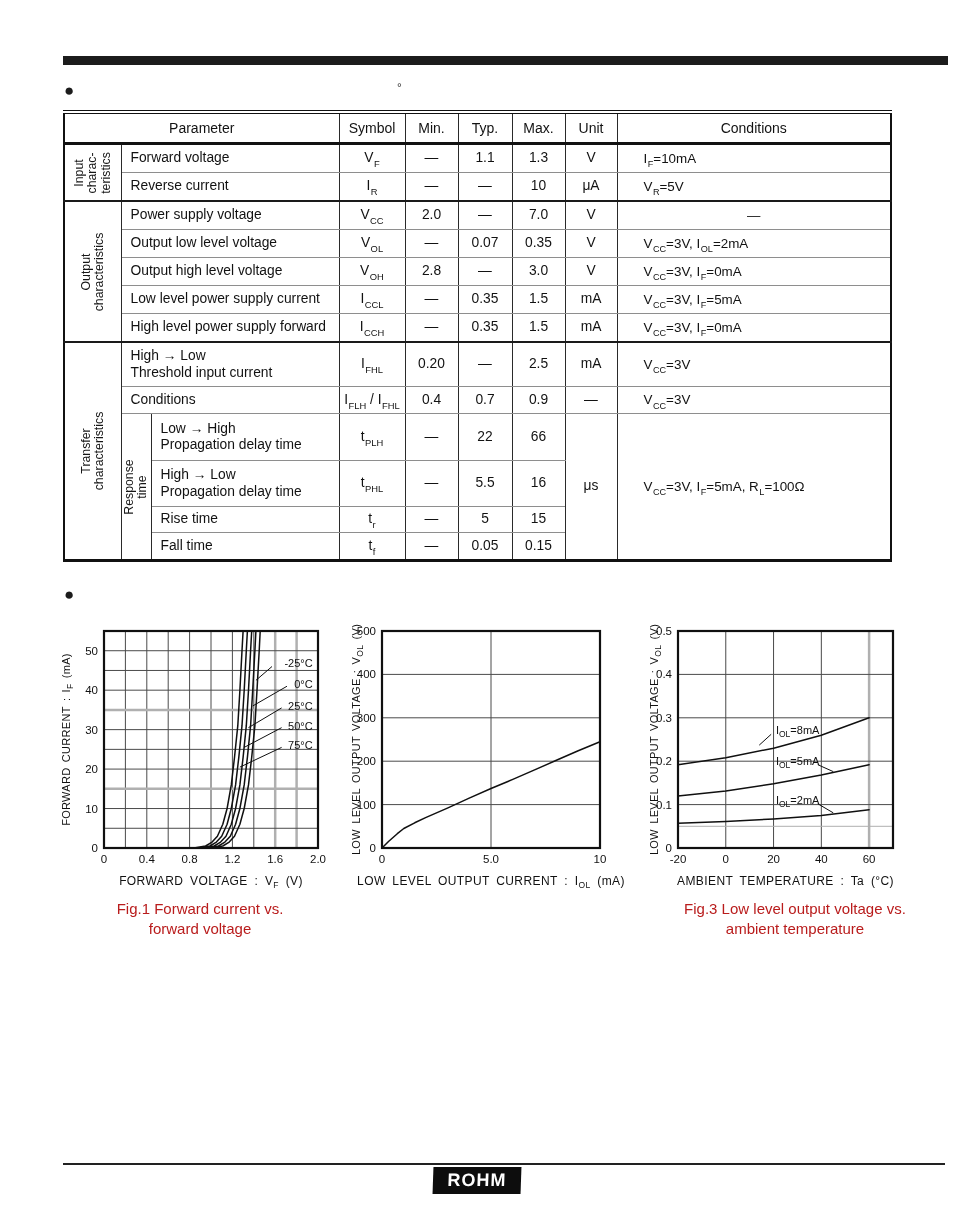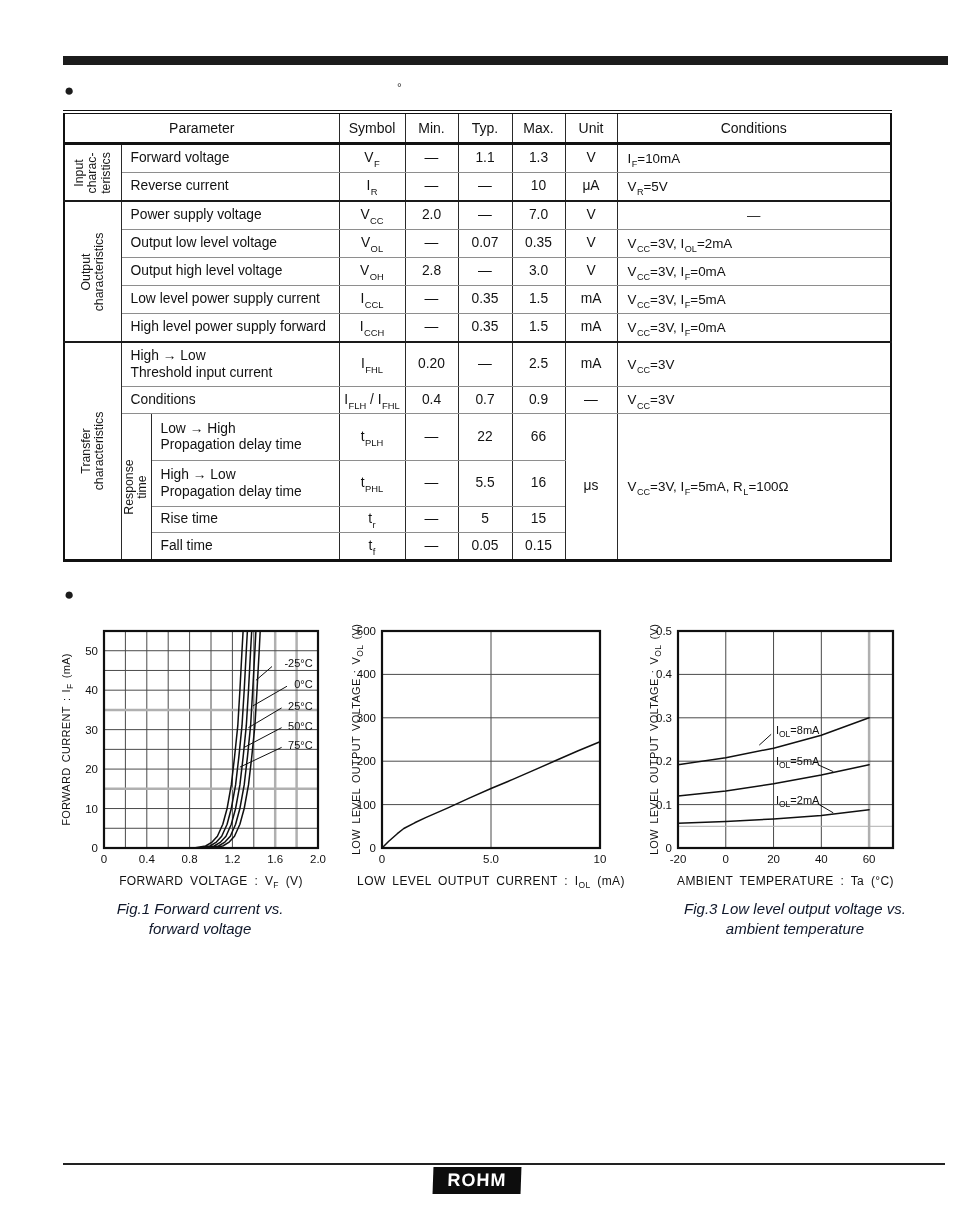--- a/index.html
+++ b/index.html
@@ -11,33 +11,33 @@
   
   .etable-wrap{position:absolute;left:63px;top:110px;}
   table.etable{border-collapse:collapse;table-layout:fixed;width:827px;font-size:13.8px;color:#121212;}
   .etable th,.etable td{border-top:1px solid #8e8e8e;border-bottom:1px solid #8e8e8e;
       border-left:1px solid #2a2a2a;border-right:1px solid #2a2a2a;
       padding:0 4px;vertical-align:middle;text-align:center;line-height:1.18;font-weight:normal;}
   table.etable{border:2px solid #111;border-top:4px double #111;border-bottom:3px solid #111;}
   .etable thead th{border-bottom:3px solid #111;height:28px;font-size:14px;}
   tr.sep td{border-top:2.5px solid #1a1a1a;}
   td.param{text-align:left;padding-left:9px;}
-  td.cond{text-align:left;padding-left:10px;font-size:13.4px;}
+  td.cond{text-align:left;padding-left:26px;font-size:13.4px;}
   td.cond.center{text-align:center;padding-left:4px;}
   td.group{position:relative;padding:0;}
   .rot{position:absolute;top:50%;left:50%;transform:translate(-50%,-50%) rotate(-90deg);
        white-space:pre-line;text-align:center;line-height:1.08;font-size:12.3px;color:#161616;}
   tr.h27>td{height:27px} tr.h26>td{height:26px} tr.h25>td{height:25px}
   tr.h43>td{height:43px} tr.h45>td{height:45px} tr.h46>td{height:46px}
   sub{font-size:68%;line-height:0;position:relative;bottom:-1px;margin-left:0.5px;}
   
   .figure{position:absolute;}
   .figure svg{display:block;font-family:"Liberation Sans", sans-serif;}
   .caption{position:absolute;left:0;top:281px;width:100%;text-align:center;font-size:15px;
-           line-height:1.3;white-space:pre-line;color:#0f172a;font-style:italic;}
+           line-height:1.3;white-space:pre-line;color:#b91c1c;}
   #fig1{left:50px;top:618px;width:300px;height:340px;}
   #fig2{left:340px;top:618px;width:300px;height:340px;}
   #fig3{left:640px;top:618px;width:310px;height:340px;}
   
   .footrule{position:absolute;left:63px;top:1163px;width:882px;height:2px;background:#222;}
   .logo{position:absolute;left:433px;top:1167px;width:88px;height:27px;background:#0d0d0d;
         color:#fff;display:flex;align-items:center;justify-content:center;
         font-weight:900;font-size:18px;letter-spacing:1px;font-family:"Liberation Sans",sans-serif;
         transform:skewX(-2deg);}
 </style>

